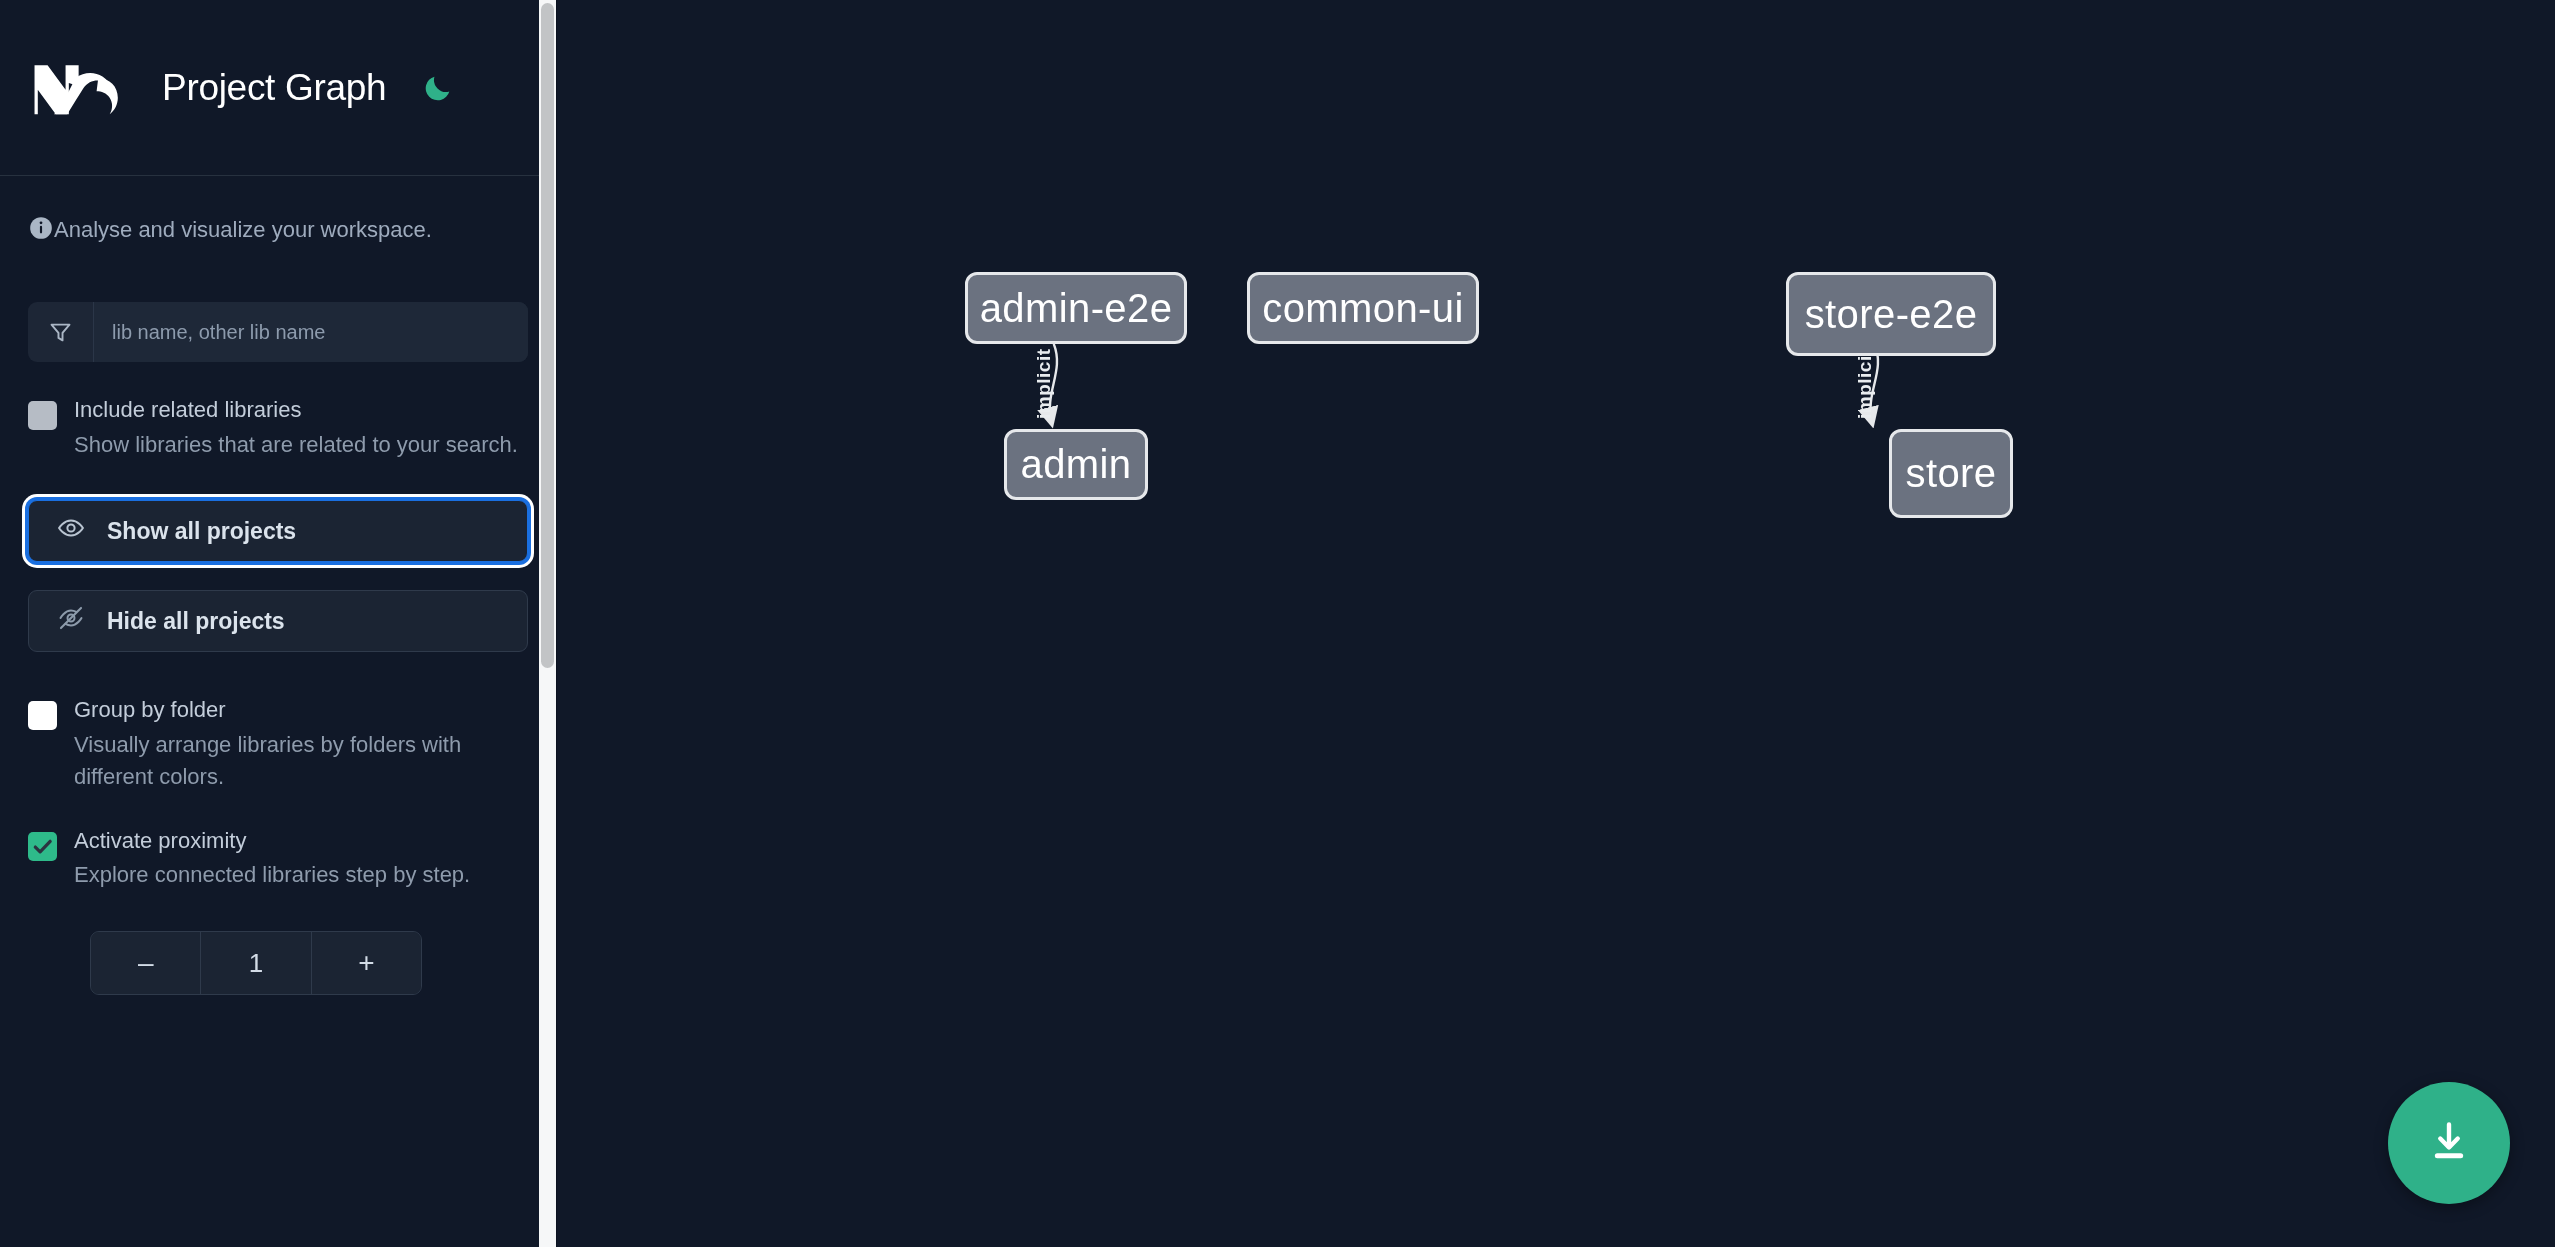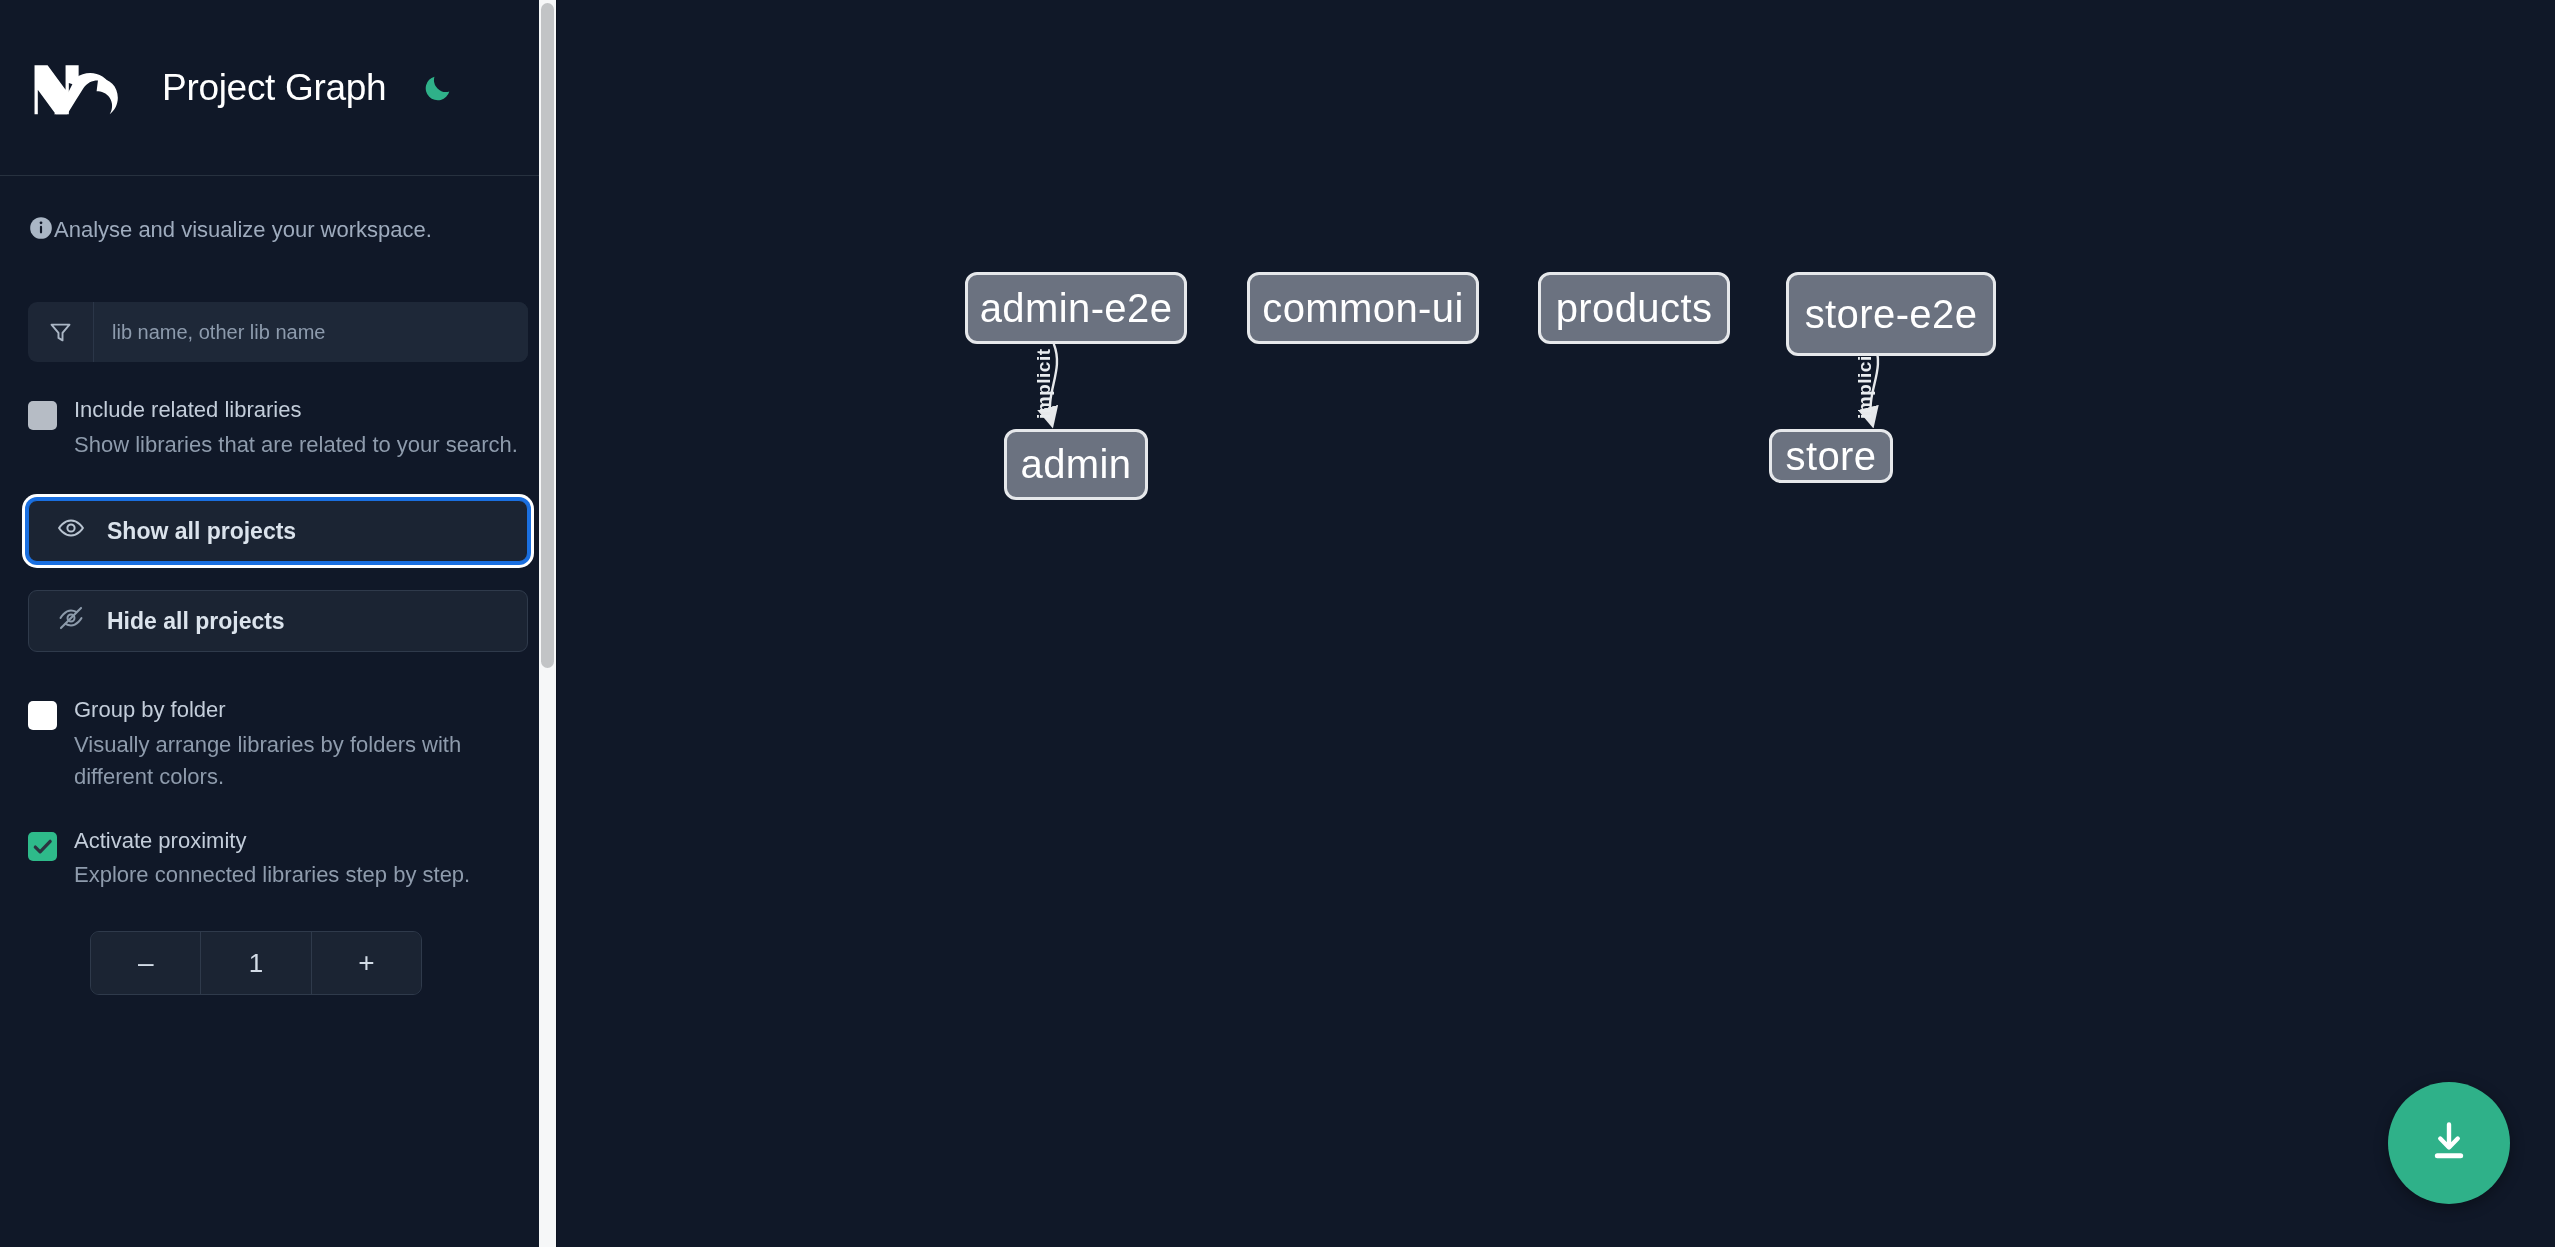--- a/index.html
+++ b/index.html
@@ -280,24 +280,23 @@
       </defs>
       <path d="M497 344 C 508 372, 487 392, 495 424" fill="none" stroke="#e6e8eb" stroke-width="2.4" marker-end="url(#arrow)"></path>
       <path d="M1318 344 C 1330 372, 1308 392, 1316 424" fill="none" stroke="#e6e8eb" stroke-width="2.4" marker-end="url(#arrow)"></path>
     </svg>
 
     <div class="edge-label" style="left:457px; top:378px; width:60px; text-align:center;">implicit</div>
     <div class="edge-label" style="left:1278px; top:378px; width:60px; text-align:center;">implicit</div>
 
     <div class="node" id="node-admin-e2e" style="left: 408px; top: 272px; width: 222px; height: 72px;">admin-e2e</div>
     <div class="node" id="node-common-ui" style="left: 690px; top: 272px; width: 232px; height: 72px;">common-ui</div>
-    <div class="node" id="node-products" style="left: 981px; top: 272px; width: 192px; height: 72px;">products</div>
     <div class="node" id="node-store-e2e" style="left: 1229px; top: 272px; width: 210px; height: 84px;">store-e2e</div>
     <div class="node" id="node-admin" style="left: 447px; top: 429px; width: 144px; height: 71px;">admin</div>
-    <div class="node" id="node-store" style="left: 1212px; top: 429px; width: 124px; height: 54px;">store</div>
+    <div class="node" id="node-store" style="left: 1332px; top: 429px; width: 124px; height: 89px;">store</div>
 
     <button id="download-fab">
       <span>
         <svg viewBox="0 0 24 24" width="50" height="50" aria-hidden="true">
           <path d="M12 3.6v10.4M12 14.6l-4.2-4.3M12 14.6l4.2-4.3" fill="none" stroke="#ffffff" stroke-width="2.1" stroke-linecap="round" stroke-linejoin="round"></path>
           <line x1="6.4" y1="18.6" x2="17.6" y2="18.6" stroke="#ffffff" stroke-width="2.4" stroke-linecap="round"></line>
         </svg>
       </span>
     </button>
 

